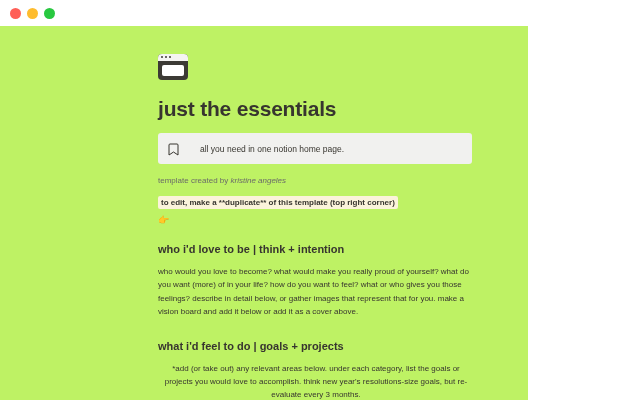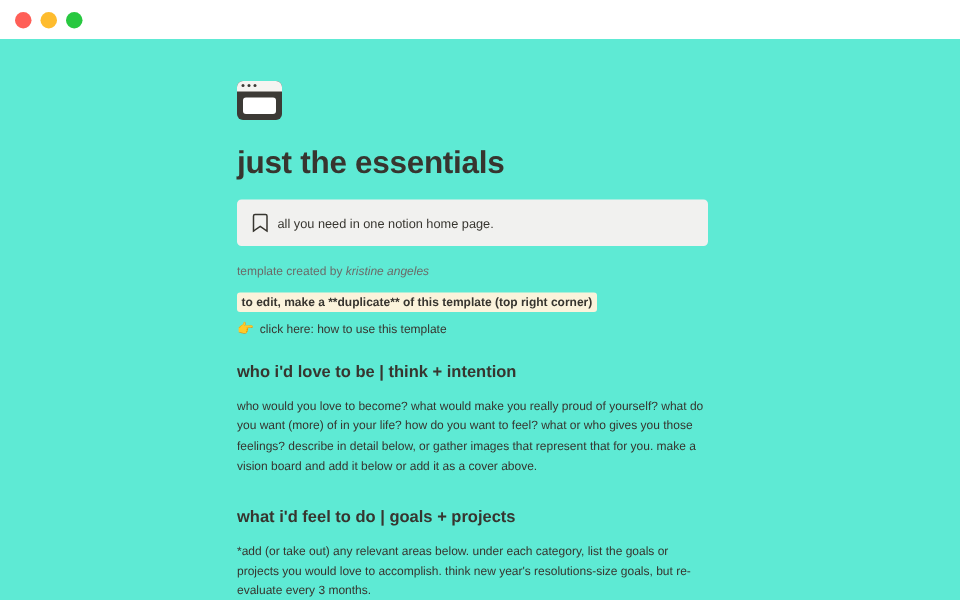--- a/index.html
+++ b/index.html
@@ -8,24 +8,24 @@
   }
   body {
     width: 640px;
     height: 400px;
     background: #ffffff;
     font-family: "Liberation Sans", sans-serif;
     color: #37352f;
     overflow: hidden;
   }
   .window {
-    width: 640px;
+    width: 528px;
     height: 400px;
     position: relative;
-    background: #5eead4;
+    background: #bef264;
   }
   .titlebar {
     height: 26px;
     background: #ffffff;
     display: flex;
     align-items: center;
     padding-left: 10px;
     box-sizing: border-box;
   }
   .traffic {
@@ -100,21 +100,21 @@
     color: #37352f;
     margin: 0 0 12px 0;
     line-height: 1.2;
   }
 
   .callout {
     background: #f1f1ef;
     border-radius: 3px;
     display: flex;
     align-items: center;
-    gap: 6px;
+    gap: 21px;
     padding: 9px 10px;
     margin-bottom: 12px;
     width: 314px;
     box-sizing: border-box;
   }
   .callout .cicon {
     flex: 0 0 auto;
     width: 11px;
     height: 13px;
     display: block;
@@ -157,21 +157,21 @@
     color: #37352f;
     margin: 0 0 10px 0;
   }
   .para {
     font-size: 8px;
     color: #37352f;
     line-height: 1.65;
     margin: 0 0 22px 0;
     width: 316px;
   }
-  .para.tight { margin-bottom: 12px; }
+  .para.tight { margin-bottom: 12px; text-align: center; }
 </style>
 </head>
 <body>
 
 <div class="window">
 
   <div class="titlebar">
     <div class="traffic">
       <span class="dot red"></span>
       <span class="dot yellow"></span>
@@ -206,21 +206,20 @@
       <div class="caption">
         <span>template created by </span><i>kristine angeles</i>
       </div>
 
       <div>
         <span class="highlight-line">to edit, make a **duplicate** of this template (top right corner)</span>
       </div>
 
       <div class="emoji-line">
         <span class="em">👉</span>
-        <span>click here: how to use this template</span>
       </div>
 
       <h2 class="section">who i'd love to be | think + intention</h2>
       <p class="para">who would you love to become? what would make you really proud of yourself? what do you want (more) of in your life? how do you want to feel? what or who gives you those feelings? describe in detail below, or gather images that represent that for you. make a vision board and add it below or add it as a cover above.</p>
 
       <h2 class="section">what i'd feel to do | goals + projects</h2>
       <p class="para tight">*add (or take out) any relevant areas below. under each category, list the goals or projects you would love to accomplish. think new year's resolutions-size goals, but re-evaluate every 3 months.</p>
 
     </div>
   </div>

